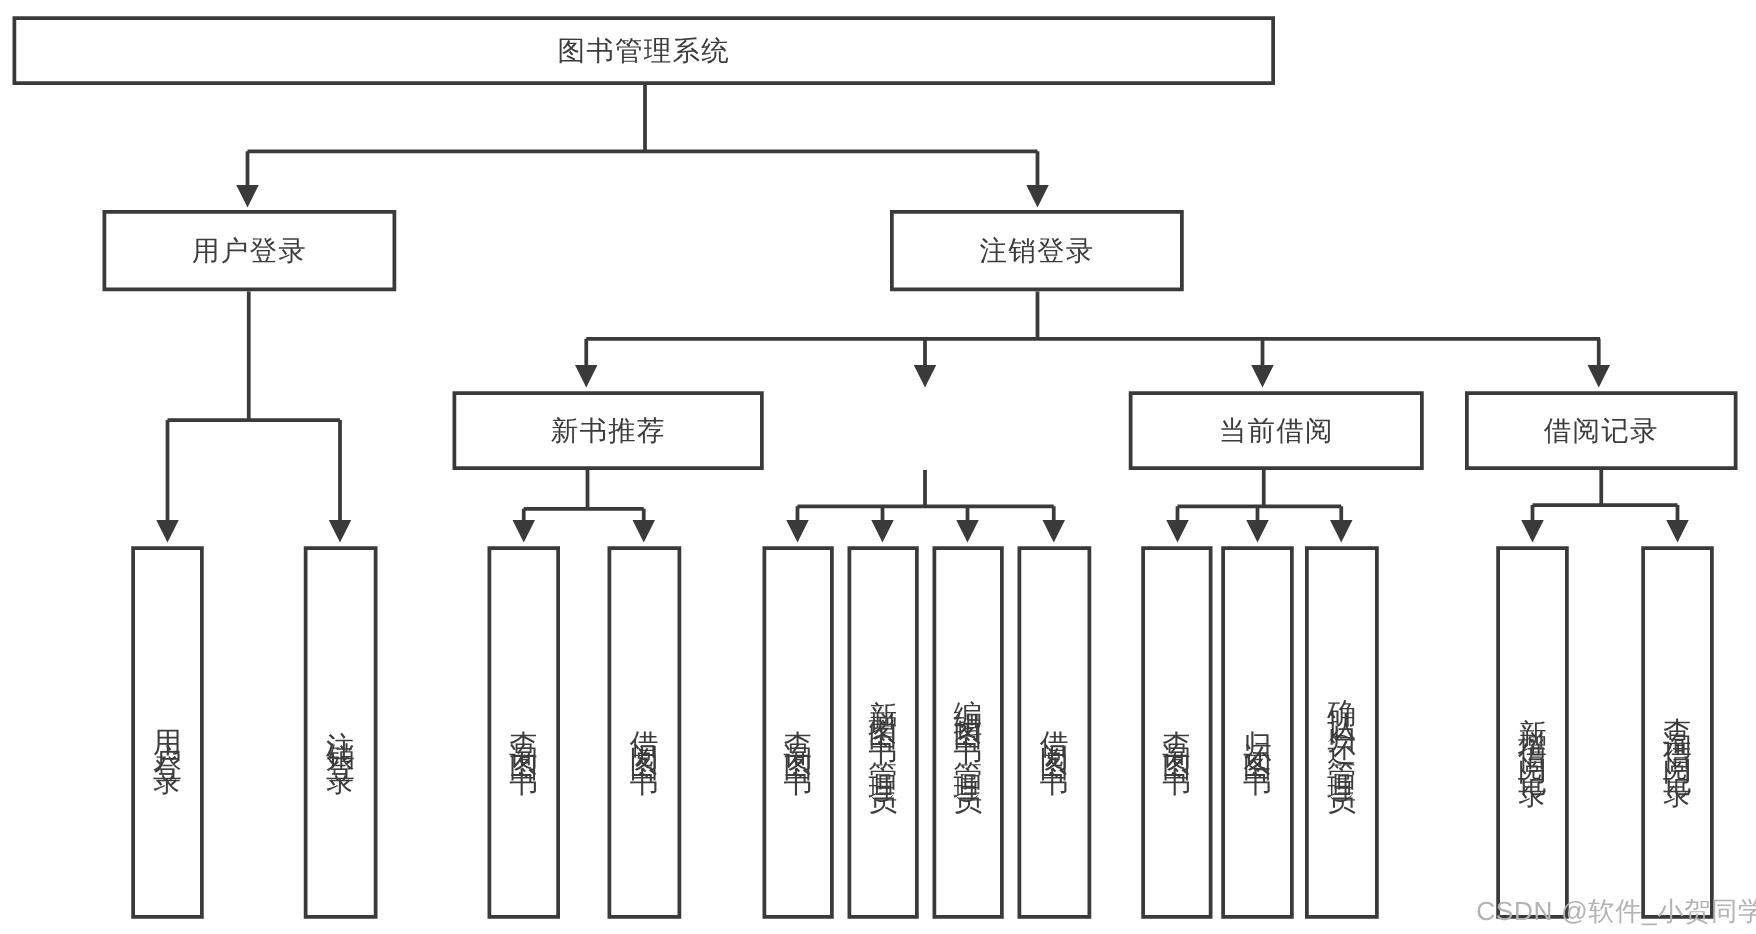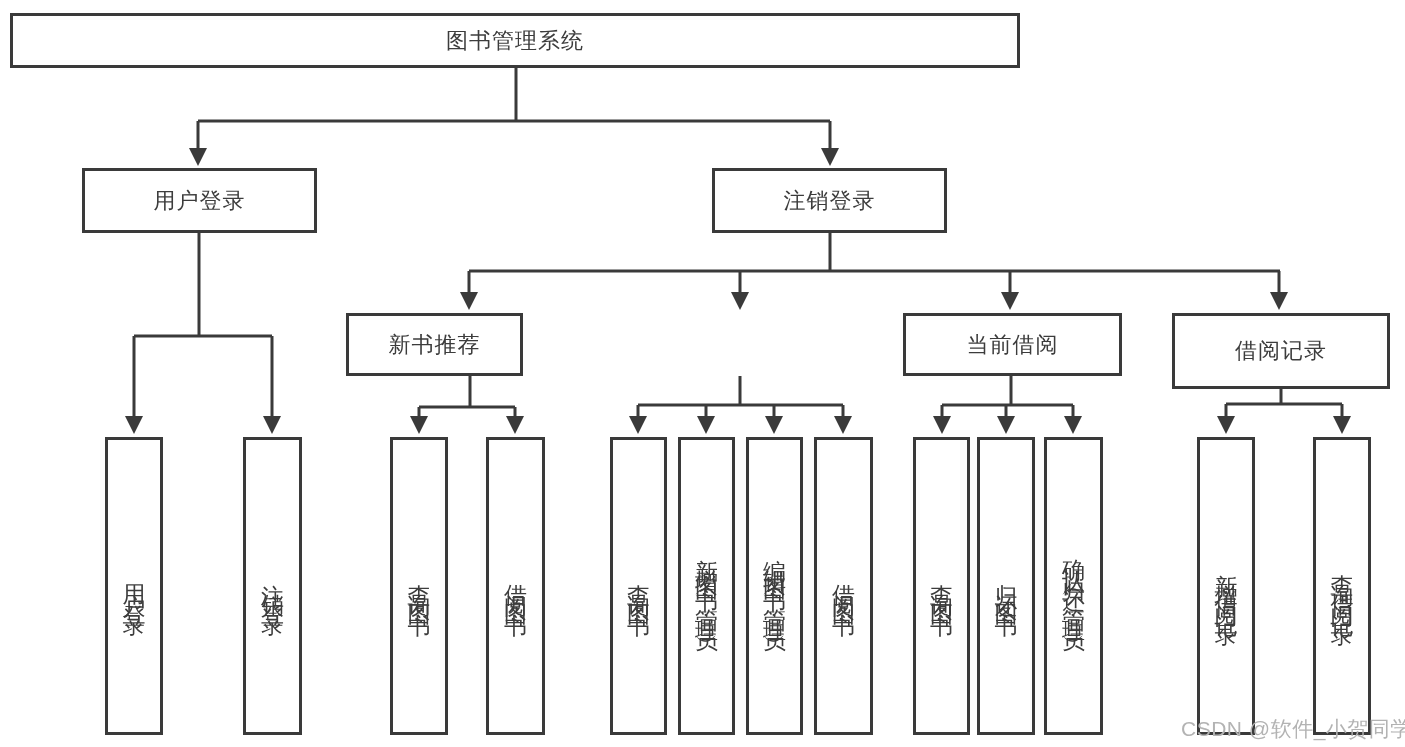--- a/index.html
+++ b/index.html
@@ -95,23 +95,23 @@
       <polygon points="1217,416 1235,416 1226,434"></polygon>
       <polygon points="1333,416 1351,416 1342,434"></polygon>
     </g>
   </svg>
 
   <div class="node h root" style="left:10px; top:13px; width:1010px; height:55px">图书管理系统</div>
 
   <div class="node h" style="left:82px; top:168px; width:235px; height:65px">用户登录</div>
   <div class="node h" style="left:712px; top:168px; width:235px; height:65px">注销登录</div>
 
-  <div class="node h" style="left:346px; top:313px; width:177px; height:63px">新书推荐</div>
-  <div class="node h" style="left:903px; top:313px; width:219px; height:63px">当前借阅</div>
-  <div class="node h" style="left:1172px; top:313px; width:218px; height:76px">借阅记录</div>
+  <div class="node h" style="left:362px; top:313px; width:249px; height:63px">新书推荐</div>
+  <div class="node h" style="left:903px; top:313px; width:236px; height:63px">当前借阅</div>
+  <div class="node h" style="left:1172px; top:313px; width:218px; height:63px">借阅记录</div>
 
   <div class="node v" style="left:105px; width:58px">用户登录</div>
   <div class="node v" style="left:243px; width:59px">注销登录</div>
 
   <div class="node v" style="left:390px; width:58px">查询图书</div>
   <div class="node v" style="left:486px; width:59px">借阅图书</div>
 
   <div class="node v" style="left:610px; width:57px">查询图书</div>
   <div class="node v" style="left:678px; width:57px">新增图书（管理员）</div>
   <div class="node v" style="left:746px; width:57px">编辑图书（管理员）</div>

